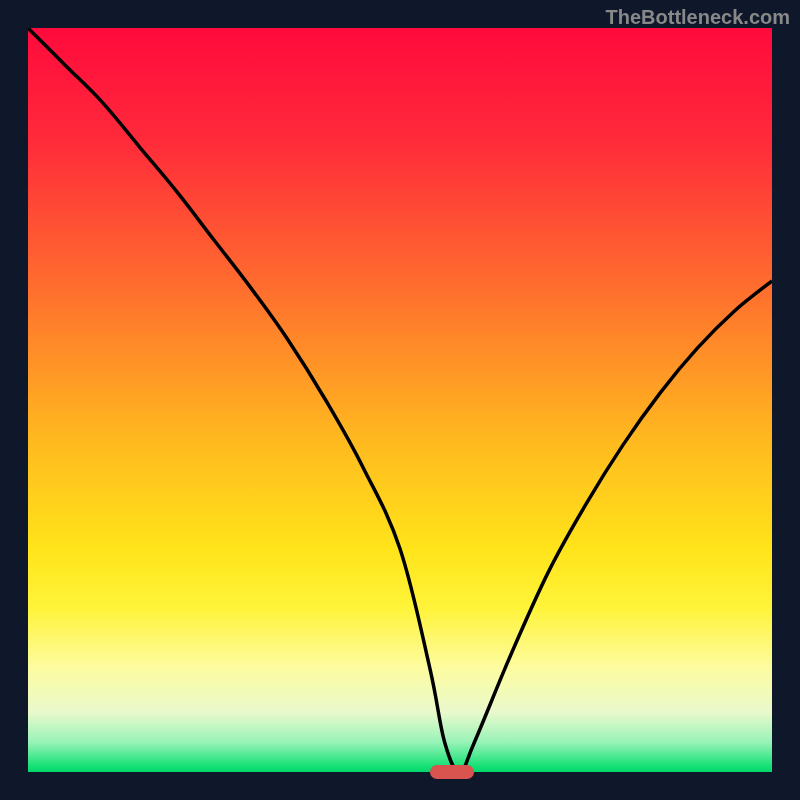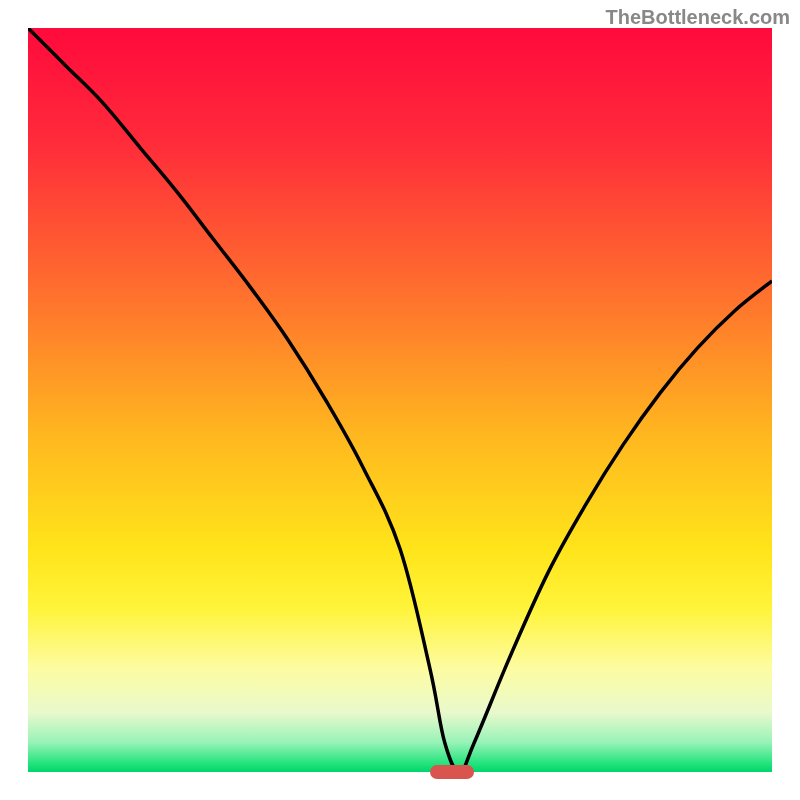--- a/index.html
+++ b/index.html
@@ -8,21 +8,21 @@
   background: #000;
   width: 800px;
   height: 800px;
   overflow: hidden;
   font-family: Arial, sans-serif;
 }
 .container {
   position: relative;
   width: 800px;
   height: 800px;
-  background: #ffffff;
+  background: #0f172a;
 }
 .watermark {
   position: absolute;
   top: 6px;
   right: 10px;
   color: #888;
   font-size: 20px;
   font-weight: bold;
   z-index: 10;
 }

